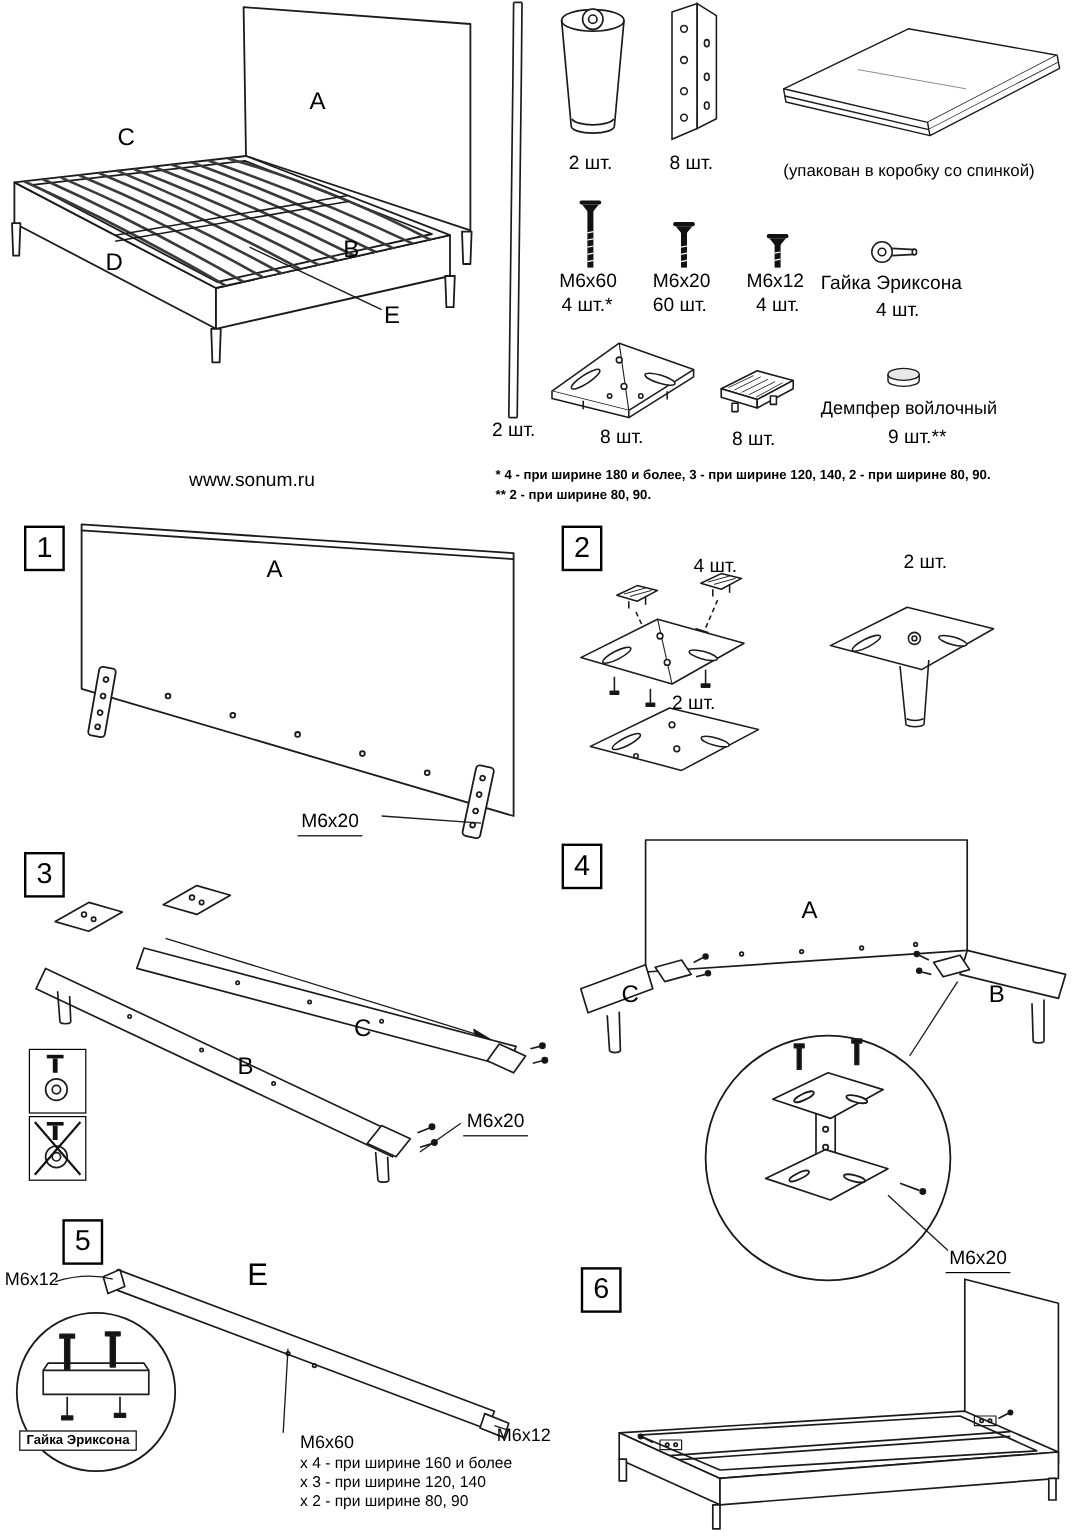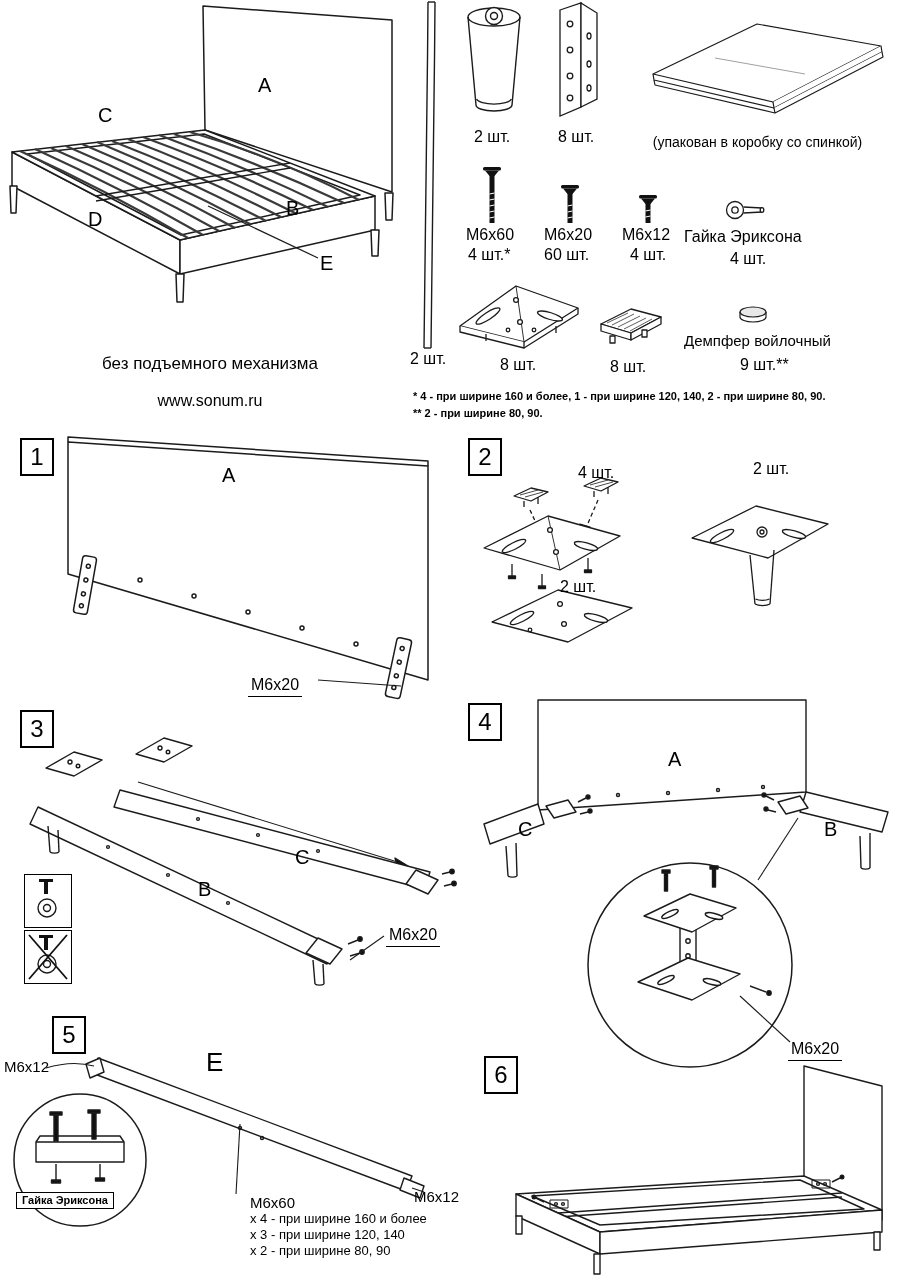--- a/index.html
+++ b/index.html
@@ -58,21 +58,20 @@
         <line x1="290" y1="168" x2="96" y2="201"></line>
     </g>
     <line x1="318" y1="258" x2="208" y2="206" stroke="#1b1b1b" stroke-width="1.2"></line>
   </svg>
   <div class="lbl s20" style="left:258;top:74px;left:258px">A</div>
   <div class="lbl s20" style="left:98px;top:104px">C</div>
   <div class="lbl s20" style="left:286px;top:197px">B</div>
   <div class="lbl s20" style="left:88px;top:208px">D</div>
   <div class="lbl s20" style="left:320px;top:252px">E</div>
 
-  <div class="lbl s17 c" style="left:55px;top:354px;width:310px">без подъемного механизма</div>
   <div class="lbl s16 c" style="left:55px;top:392px;width:310px">www.sonum.ru</div>
 
   <svg style="left:418px;top:0" width="26" height="352" viewBox="0 0 26 352">
     <g fill="none" stroke="#1b1b1b" stroke-width="1.4">
       <path d="M10,2 C9,120 8,240 6,348"></path>
         <path d="M17,2 C16,120 15,240 13,348"></path>
       <line x1="10" y1="2" x2="17" y2="2"></line>
         <line x1="6" y1="348" x2="13" y2="348"></line>
     </g>
   </svg>
@@ -209,21 +208,21 @@
 
   <svg style="left:736px;top:304px" width="34" height="20" viewBox="0 0 34 20">
     <g stroke="#1b1b1b" stroke-width="1.2">
       <path fill="#fff" d="M4,8 L4,13 A13,5 0 0 0 30,13 L30,8"></path>
       <ellipse cx="17" cy="8" rx="13" ry="5" fill="#e8e8e8"></ellipse>
     </g>
   </svg>
   <div class="lbl s15" style="left:684px;top:332px">Демпфер войлочный</div>
   <div class="lbl s16" style="left:740px;top:356px">9 шт.**</div>
 
-  <div class="lbl s11" style="left:413px;top:390px">* 4 - при ширине 160 и более, 1 - при ширине 120, 140, 2 - при ширине 80, 90.</div>
+  <div class="lbl s11" style="left:413px;top:390px">* 4 - при ширине 180 и более, 3 - при ширине 120, 140, 2 - при ширине 80, 90.</div>
   <div class="lbl s11" style="left:413px;top:407px">** 2 - при ширине 80, 90.</div>
 
   <div class="stepnum" style="left:20px;top:438px">1</div>
   <svg style="left:56px;top:428px" width="386" height="272" viewBox="0 0 386 272">
     <g fill="#fff" stroke="#1b1b1b" stroke-width="1.5" stroke-linejoin="round">
       <polygon points="12,14 372,38 372,252 12,146"></polygon>
       <polyline fill="none" points="12,14 12,9 372,33 372,38"></polyline>
       <g fill="none">
         <circle cx="84" cy="152" r="2"></circle>
           <circle cx="138" cy="168" r="2"></circle>

